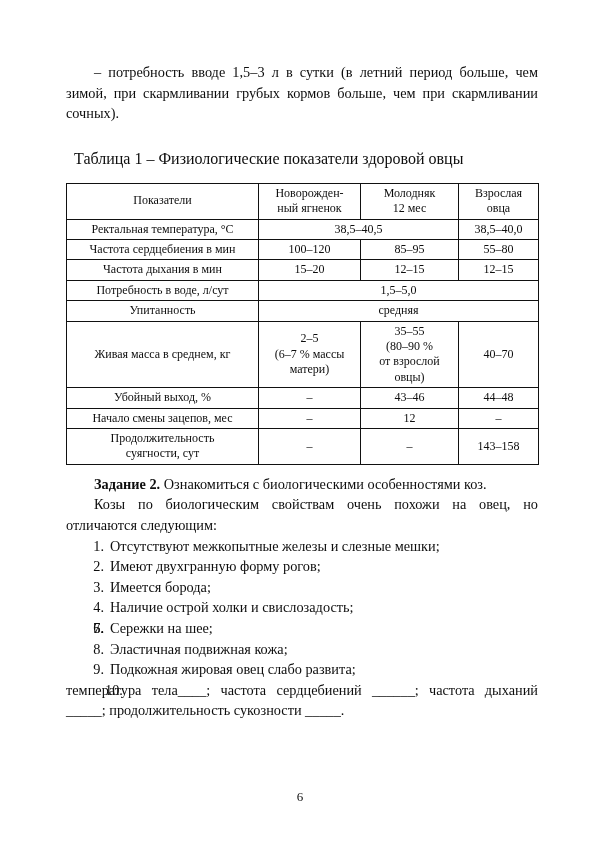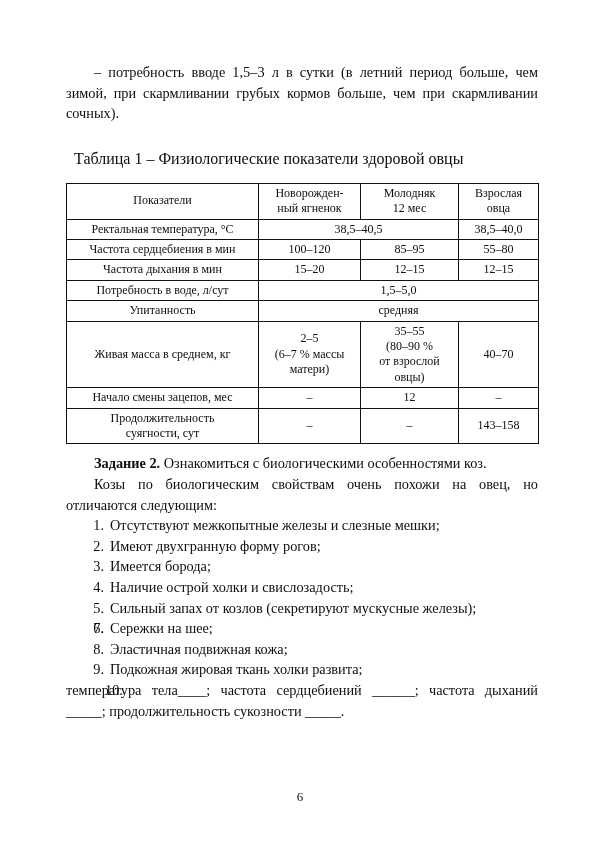--- a/index.html
+++ b/index.html
@@ -168,20 +168,26 @@
           <td class="lbl">Упитанность</td>
           <td class="val" colspan="3">средняя</td>
         </tr>
         <tr class="tallrow">
           <td class="lbl">Живая масса в среднем, кг</td>
           <td class="val ml">2–5<br>(6–7 % массы<br>матери)</td>
           <td class="val ml">35–55<br>(80–90 %<br>от взрослой<br>овцы)</td>
           <td class="val">40–70</td>
         </tr>
         <tr>
+          <td class="lbl">Убойный выход, %</td>
+          <td class="val">–</td>
+          <td class="val">43–46</td>
+          <td class="val">44–48</td>
+        </tr>
+        <tr>
           <td class="lbl">Начало смены зацепов, мес</td>
           <td class="val">–</td>
           <td class="val">12</td>
           <td class="val">–</td>
         </tr>
         <tr>
           <td class="lbl ml">Продолжительность<br>суягности, сут</td>
           <td class="val">–</td>
           <td class="val">–</td>
           <td class="val">143–158</td>
@@ -193,25 +199,25 @@
 
     <p class="para"><b class="task">Задание 2.</b><span> Ознакомиться с биологическими особенностями коз.</span></p>
 
     <p class="para">Козы по биологическим свойствам очень похожи на овец, но отличаются следующим:</p>
 
     <ol class="goatlist">
       <li><span class="num">1.</span><span>Отсутствуют межкопытные железы и слезные мешки;</span></li>
       <li><span class="num">2.</span><span>Имеют двухгранную форму рогов;</span></li>
       <li><span class="num">3.</span><span>Имеется борода;</span></li>
       <li><span class="num">4.</span><span>Наличие острой холки и свислозадость;</span></li>
-      <li><span class="num">5.</span><span>Сильный запах от козлов (секретируют мускусные железы);</span></li>
+      <li><span class="num">5.</span></li>
       <li><span class="num">6.</span></li>
       <li><span class="num">7.</span><span>Сережки на шее;</span></li>
       <li><span class="num">8.</span><span>Эластичная подвижная кожа;</span></li>
-      <li><span class="num">9.</span><span>Подкожная жировая ткань холки развита;</span></li>
+      <li><span class="num">9.</span><span>Подкожная жировая овец слабо развита;</span></li>
       <li class="wide"><span class="num">10.</span></li>
     </ol>
 
 
     <p class="para noindent">температура тела____; частота сердцебиений ______; частота дыханий _____; продолжительность сукозности _____.</p>
 
   </div>
 
   <div class="pagenum">6</div>
 </div>

